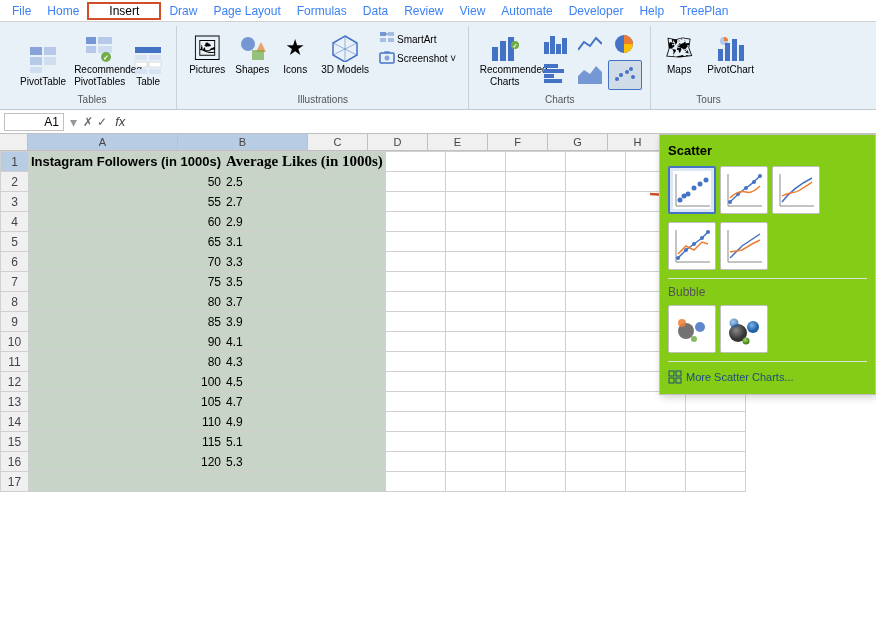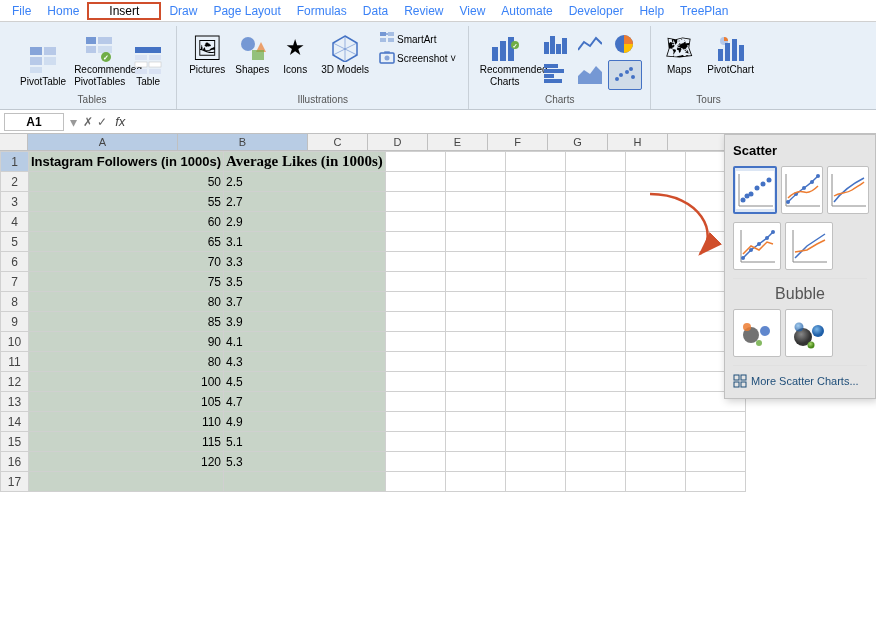--- a/index.html
+++ b/index.html
@@ -107,22 +107,21 @@
       border-bottom: 1px solid #c0c0c0;
       background: #fff;
       padding: 0 4px;
       gap: 4px;
     }
     .cell-ref {
       width: 60px;
       border: 1px solid #c0c0c0;
       padding: 1px 4px;
       font-size: 12px;
-      text-align: center;
-      font-weight: bold;
+      text-align: right;
     }
     .formula-divider { color: #999; font-size: 14px; padding: 0 2px; }
     .formula-icons { display: flex; gap: 4px; color: #666; cursor: pointer; font-size: 12px; }
     .formula-input {
       flex: 1;
       border: none;
       outline: none;
       font-size: 12px;
       padding: 0 4px;
     }
@@ -201,38 +200,37 @@
       text-align: center;
       vertical-align: middle;
       padding: 2px 4px;
     }
 
     
     .scatter-panel {
       position: absolute;
       right: 0;
       top: 0;
-      width: 152px;
-      background: #e5e5e5;
+      width: 217px;
+      background: #84cc16;
       border: 1px solid #c0c0c0;
       box-shadow: 2px 2px 8px rgba(0,0,0,0.2);
       z-index: 100;
       padding: 8px;
     }
     .scatter-panel-title {
       font-size: 13px;
       font-weight: bold;
       color: #000;
       margin-bottom: 8px;
     }
     .scatter-section-title {
-      font-size: 16px;
+      font-size: 12px;
       color: #555;
       margin-bottom: 6px;
-      text-align: center;
     }
     .scatter-icons-row {
       display: flex;
       gap: 4px;
       margin-bottom: 8px;
     }
     .scatter-icon-btn {
       width: 48px;
       height: 48px;
       border: 1px solid #c0c0c0;

